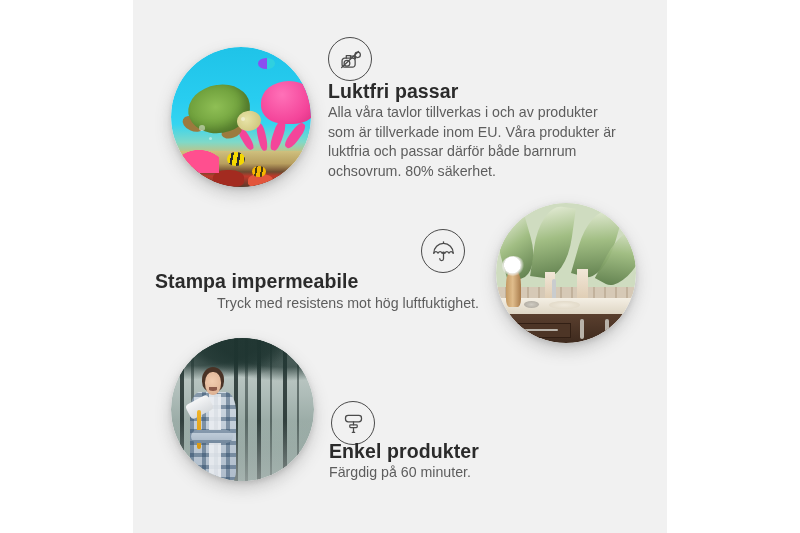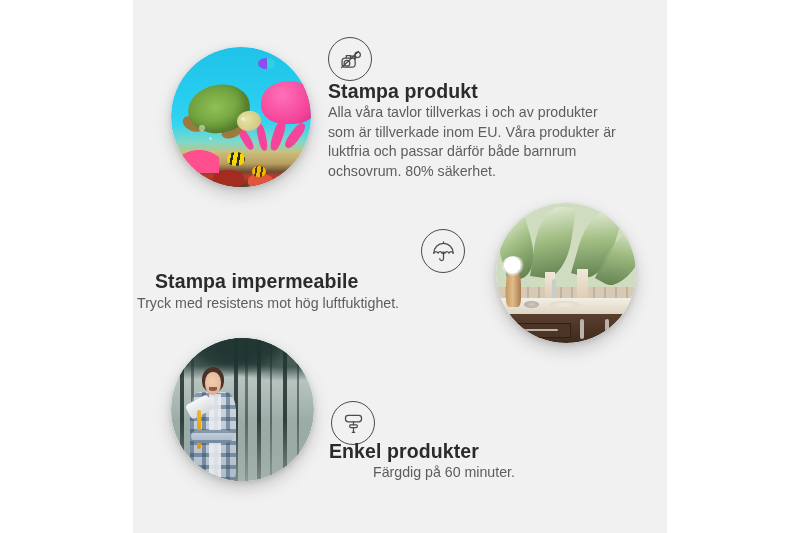--- a/index.html
+++ b/index.html
@@ -84,27 +84,27 @@
   
   #photo-1 { left: 38px; top: 47px; width: 140px; height: 140px; }
   #badge-1 { left: 195px; top: 37px; }
   #title-1 { left: 195px; top: 80px; }
   #body-1  { left: 195px; top: 103px; width: 290px; }
 
   
   #photo-2 { left: 363px; top: 203px; width: 140px; height: 140px; }
   #badge-2 { left: 288px; top: 229px; }
   #title-2 { left: 22px; top: 270px; width: 330px; text-align: left; }
-  #body-2  { left: 4px; top: 294px; width: 330px; text-align: left; }
+  #body-2  { left: 16px; top: 294px; width: 330px; text-align: right; }
 
   
   #photo-3 { left: 38px; top: 338px; width: 143px; height: 143px; }
   #badge-3 { left: 198px; top: 401px; }
   #title-3 { left: 196px; top: 440px; }
-  #body-3  { left: 196px; top: 463px; width: 250px; margin-left: 44px; }
+  #body-3  { left: 196px; top: 463px; width: 250px; }
 
   
 
   
   .sea {
     position: absolute; inset: 0;
     background:
       linear-gradient(#1fc3e8 0%, #28cdf0 38%, #35d4f0 55%, #7fd9c8 68%,
                       #c9c07c 76%, #d9c98a 84%, #6f5f4e 92%, #4a3c32 100%);
   }
@@ -359,21 +359,21 @@
           <path d="M9 14.5 h9.5 a3 3 0 0 1 3 3 v4.5 a3 3 0 0 1 -3 3 h-9.5 a3 3 0 0 1 -3 -3 v-4.5 a3 3 0 0 1 3 -3 z"></path>
           <path d="M11 14.5 v-3 h5 v3"></path>
           <path d="M16 12 h4 a2 2 0 0 1 2 2 v1"></path>
           <circle cx="24.5" cy="10.5" r="3.2"></circle>
           <path d="M22 12.7 l-1.8 1.8"></path>
           <circle cx="11.8" cy="20.5" r="3.4"></circle>
           <line x1="5.5" y1="25.5" x2="25.5" y2="6.5"></line>
         </svg>
       </div>
 
-      <div class="ftitle" id="title-1">Stampa produkt</div>
+      <div class="ftitle" id="title-1">Luktfri passar</div>
 
       <div class="fbody" id="body-1">Alla våra tavlor tillverkas i och av produkter som är tillverkade inom EU. Våra produkter är luktfria och passar därför både barnrum ochsovrum. 80% säkerhet.</div>
     </div>
 
     <div class="feature">
 
       <div class="photo" id="photo-2">
         <div class="inner">
           <div class="bath">
             <div class="wall"></div>

